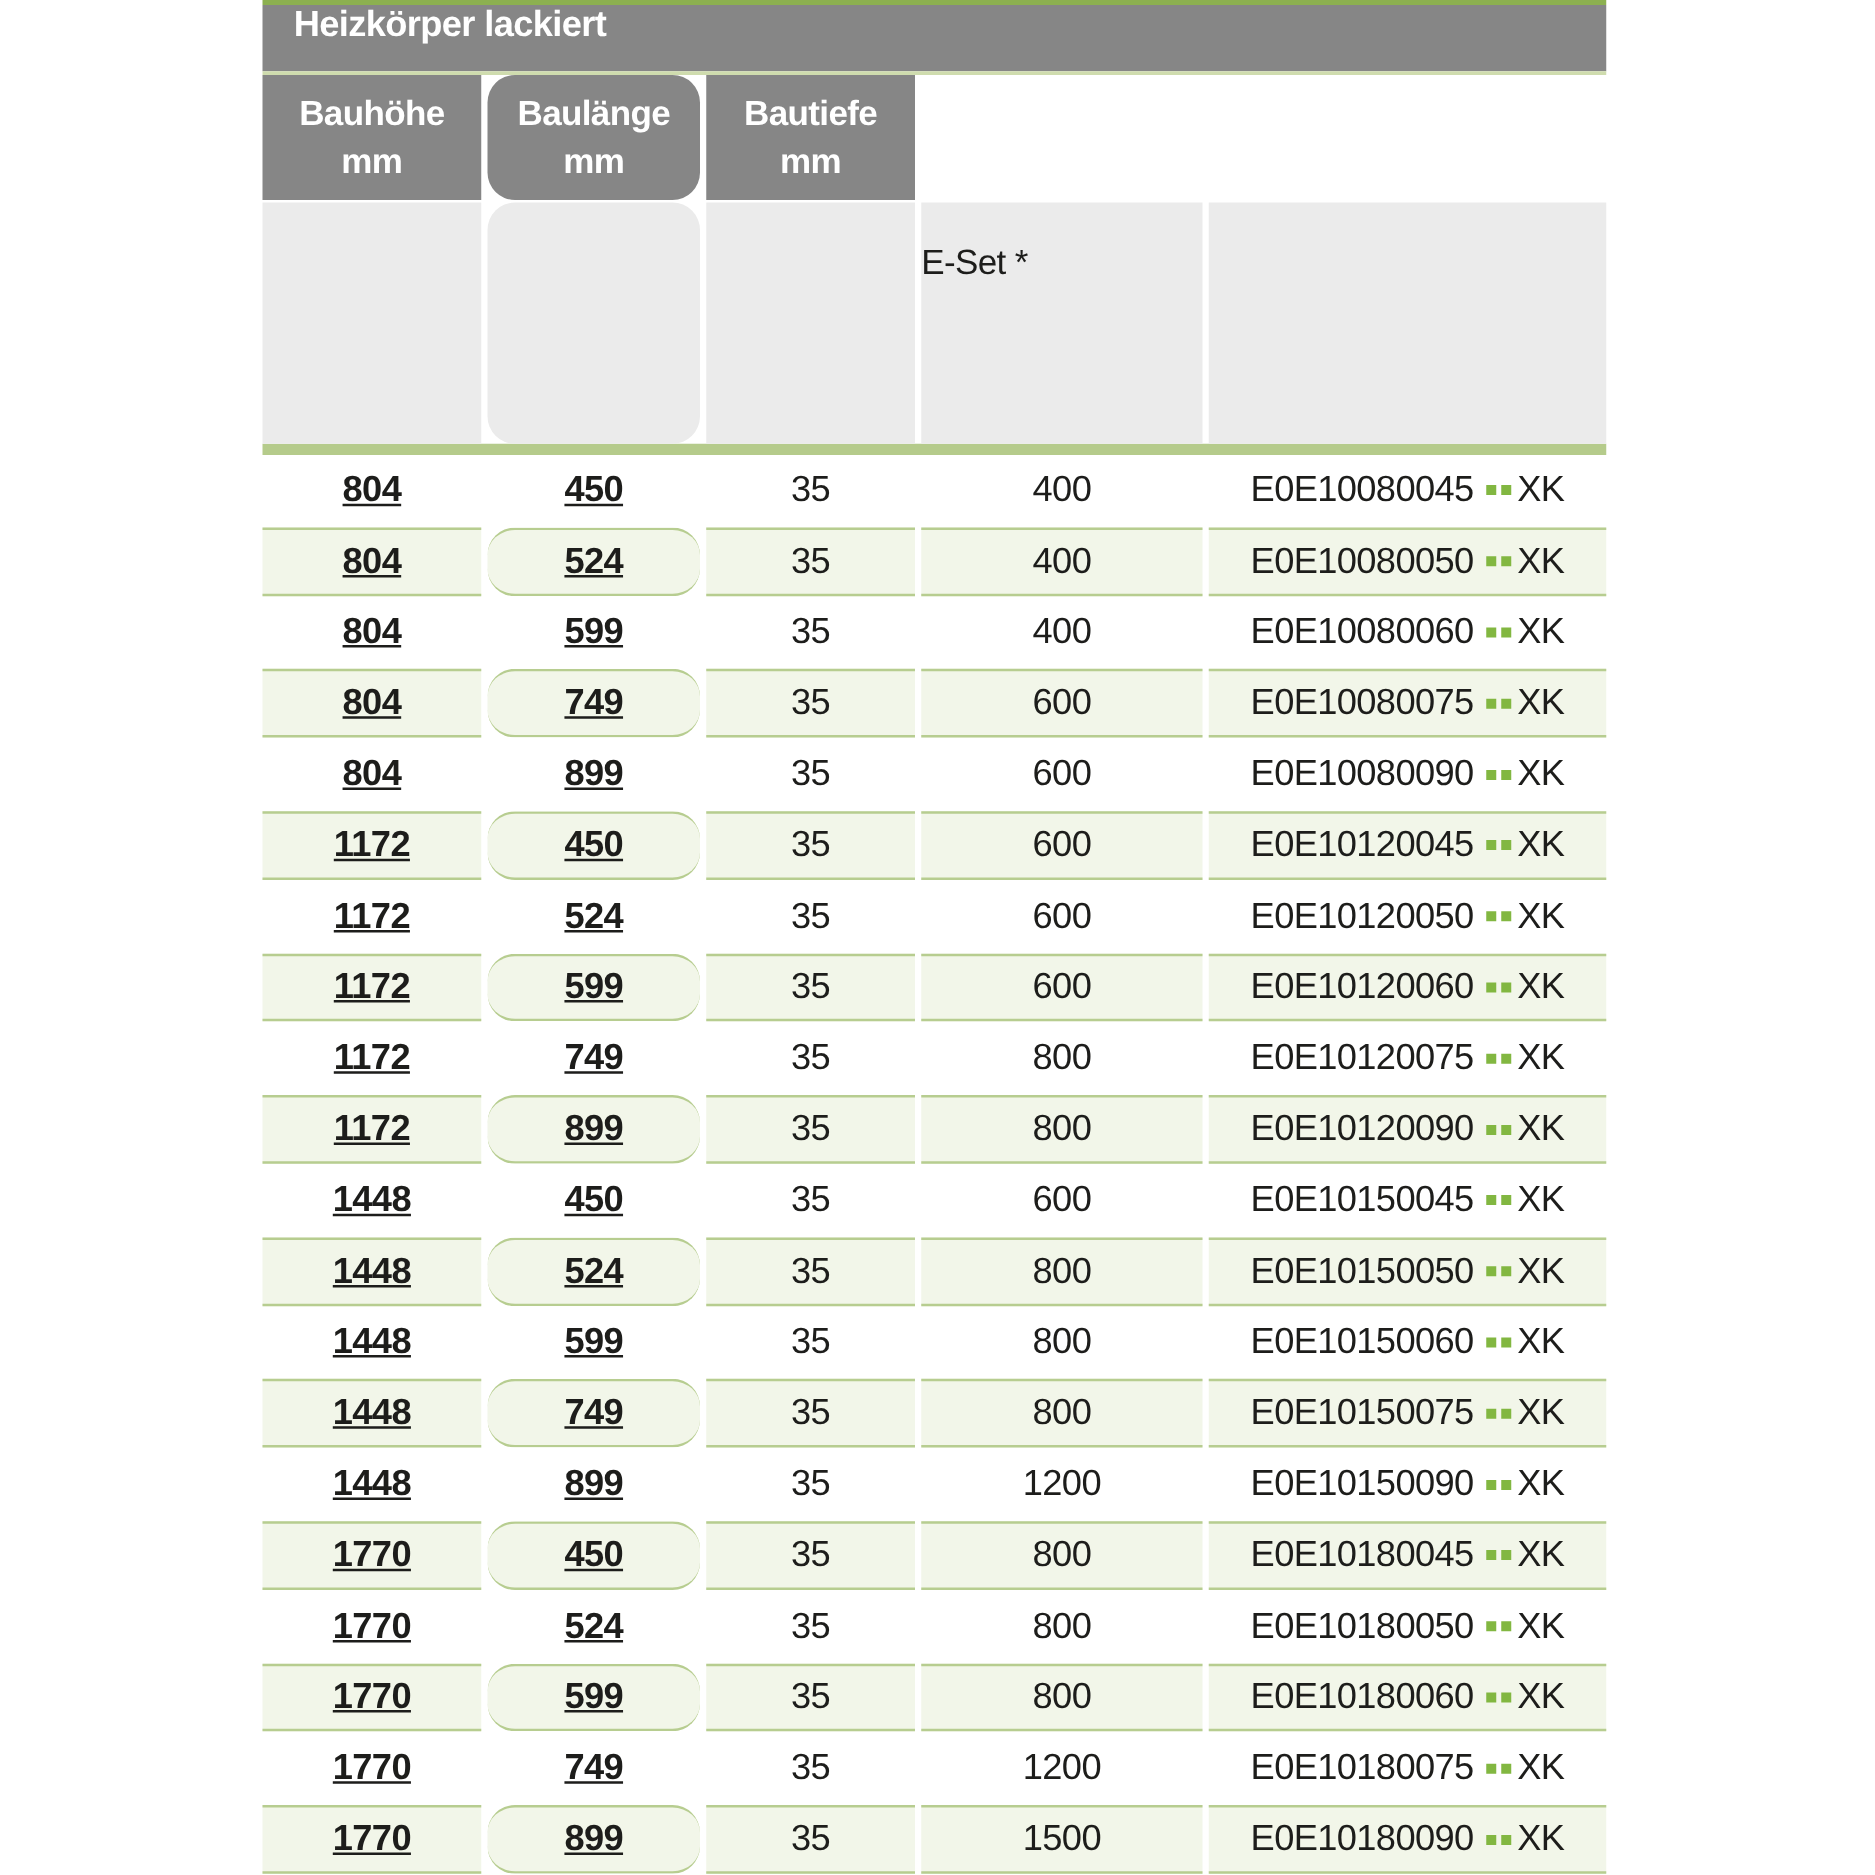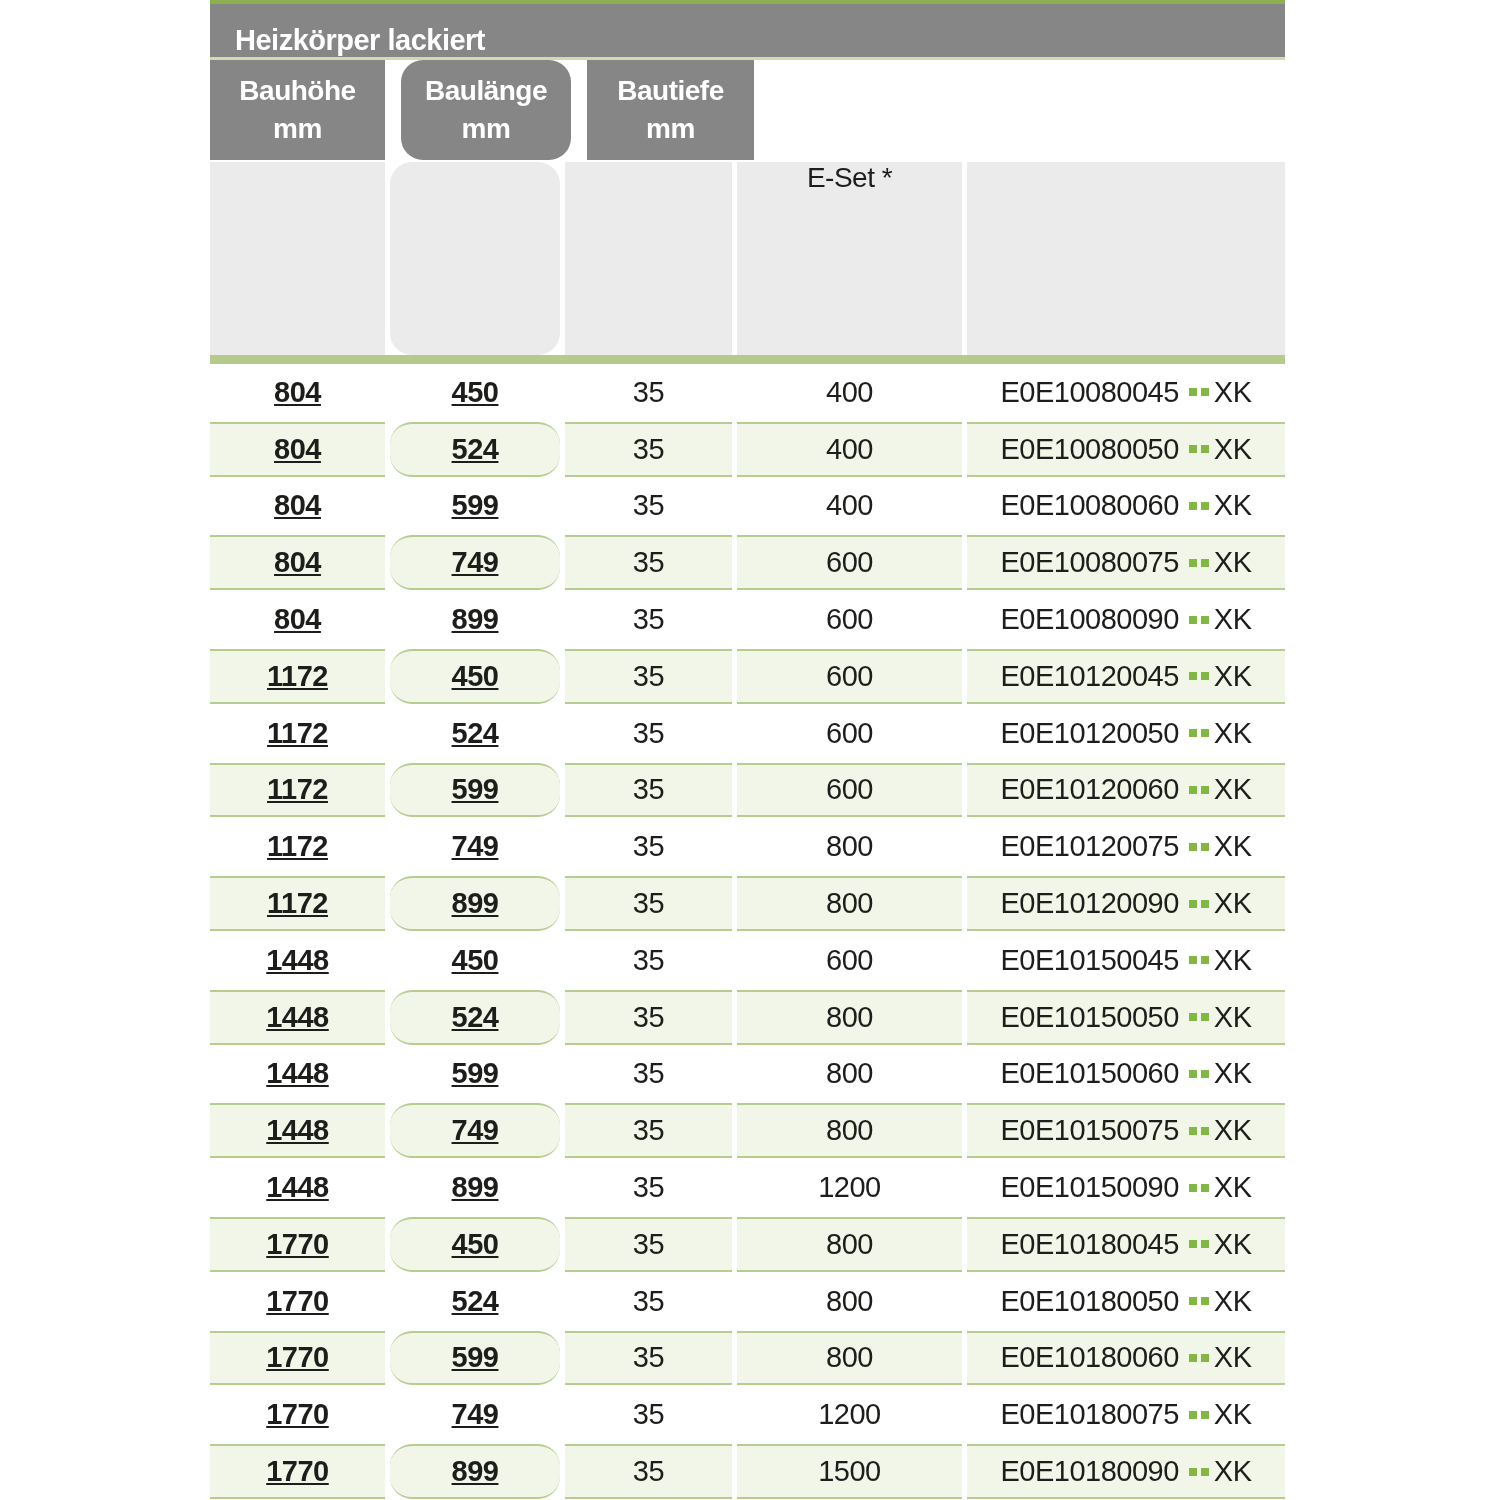--- a/index.html
+++ b/index.html
@@ -20,28 +20,28 @@
   }
   .topline { height: 4px; background: #8cb050; }
   .titlebar {
     height: 53px;
     background: #868686;
     color: #ffffff;
     font-weight: bold;
     font-size: 29px;
     letter-spacing: -0.5px;
     display: flex;
-    align-items: flex-end;
+    align-items: flex-start;
     padding-left: 25px;
     box-sizing: border-box;
   }
   .divider { height: 3px; background: #cfdcae; }
   .hdr-row {
     display: flex;
-    gap: 16px;
+    gap: 5px;
     height: 100px;
   }
   .hdr-cell {
     background: #868686;
     color: #ffffff;
     font-weight: bold;
     font-size: 28px;
     letter-spacing: -0.5px;
     line-height: 1.35;
     display: flex;
@@ -55,22 +55,22 @@
     display: flex;
     gap: 5px;
     height: 193px;
     margin-top: 2px;
   }
   .sub-cell {
     background: #ebebeb;
     font-size: 28px;
     letter-spacing: -0.5px;
     display: flex;
-    justify-content: center;
     align-items: flex-start;
+    padding-top: 32px;
     box-sizing: border-box;
   }
   .greenbar { height: 9px; background: #b5cb8b; }
   .row {
     display: flex;
     gap: 5px;
     height: 56.8px;
   }
   .cell {
     display: flex;

